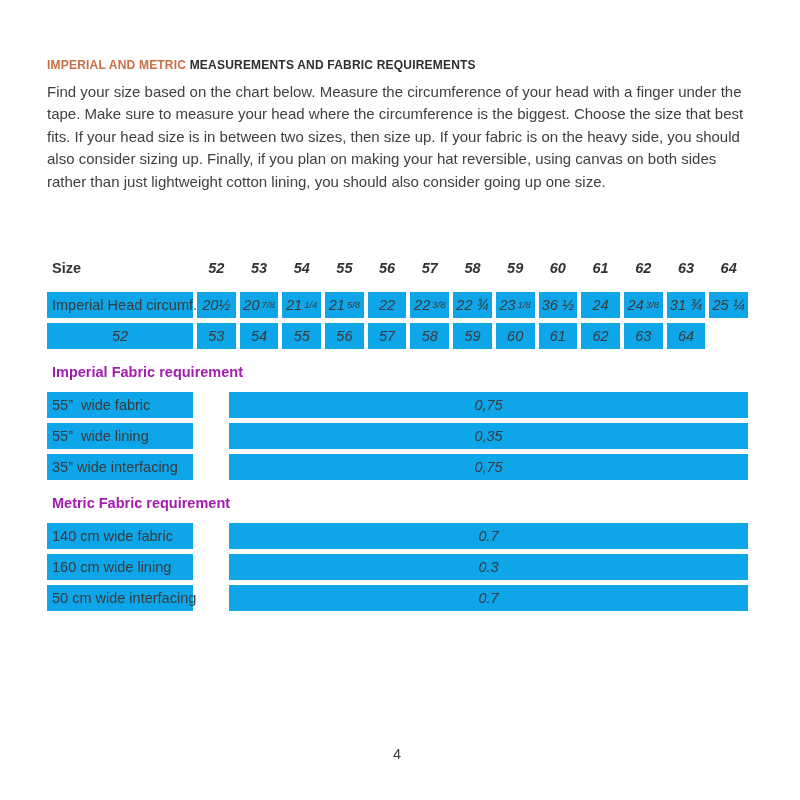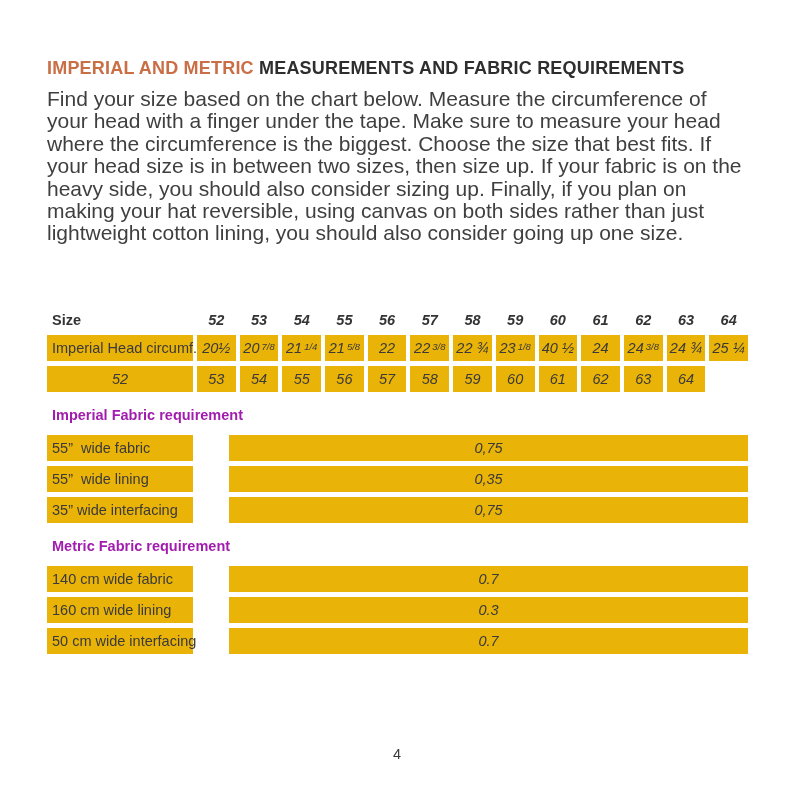--- a/index.html
+++ b/index.html
@@ -14,57 +14,57 @@
     background: #ffffff;
     overflow: hidden;
     font-family: "Liberation Sans", sans-serif;
     color: #3a3a3a;
   }
   .content {
     padding: 58px 52px 0 47px;
   }
   h1.title {
     margin: 0 0 5px 0;
-    font-size: 18px;
+    font-size: 12px;
     font-weight: 700;
     letter-spacing: 0.2px;
     color: #2e2e2e;
     white-space: nowrap;
   }
   h1.title .accent {
     color: #c96e45;
   }
   p.intro {
     margin: 9px 0 0 0;
-    font-size: 21px;
+    font-size: 15px;
     line-height: 22.4px;
     color: #3f3f3f;
     max-width: 706px;
   }
   .size-table {
     margin-top: 62px;
     font-size: 14.5px;
     color: #3a3a3a;
   }
   .t-row {
     display: grid;
     grid-template-columns: 146px repeat(13, 1fr);
     column-gap: 4px;
     margin-bottom: 5px;
   }
   .header-row {
-    margin-bottom: 2px;
+    margin-bottom: 11px;
   }
   .cell {
     height: 26px;
     display: flex;
     align-items: center;
   }
   .bg {
-    background: #eab308;
+    background: #0ea5e9;
   }
   .t-label {
     justify-content: flex-start;
     padding-left: 5px;
     white-space: nowrap;
   }
   .t-num {
     justify-content: center;
     white-space: nowrap;
     font-style: italic;
@@ -133,24 +133,24 @@
         <div class="t-row data-row">
           <div class="cell t-label bg">Imperial Head circumf.</div>
           <div class="cell t-num bg">20½</div>
           <div class="cell t-num bg">20 <span class="sfrac">7/8</span></div>
           <div class="cell t-num bg">21 <span class="sfrac">1/4</span></div>
           <div class="cell t-num bg">21 <span class="sfrac">5/8</span></div>
           <div class="cell t-num bg">22</div>
           <div class="cell t-num bg">22 <span class="sfrac">3/8</span></div>
           <div class="cell t-num bg">22 ¾</div>
           <div class="cell t-num bg">23 <span class="sfrac">1/8</span></div>
-          <div class="cell t-num bg">40 ½</div>
+          <div class="cell t-num bg">36 ½</div>
           <div class="cell t-num bg">24</div>
           <div class="cell t-num bg">24 <span class="sfrac">3/8</span></div>
-          <div class="cell t-num bg">24 ¾</div>
+          <div class="cell t-num bg">31 ¾</div>
           <div class="cell t-num bg">25 ¼</div>
         </div>
         <div class="t-row data-row">
           <div class="cell t-num bg">52</div>
           <div class="cell t-num bg">53</div>
           <div class="cell t-num bg">54</div>
           <div class="cell t-num bg">55</div>
           <div class="cell t-num bg">56</div>
           <div class="cell t-num bg">57</div>
           <div class="cell t-num bg">58</div>

